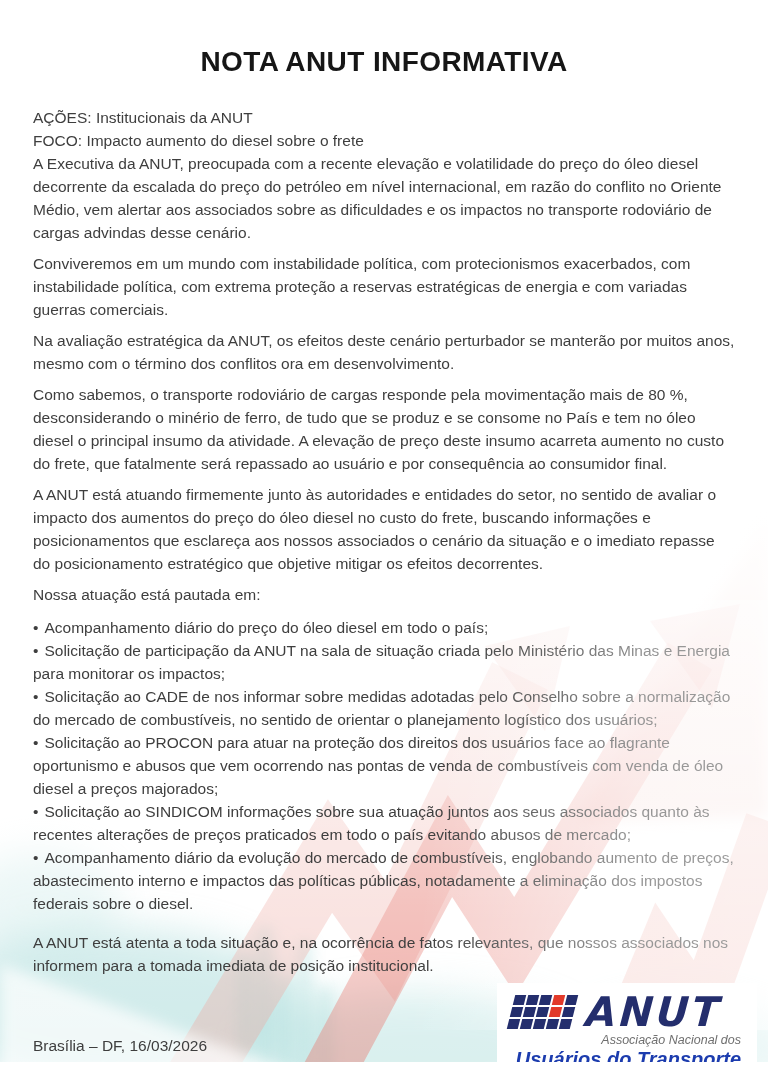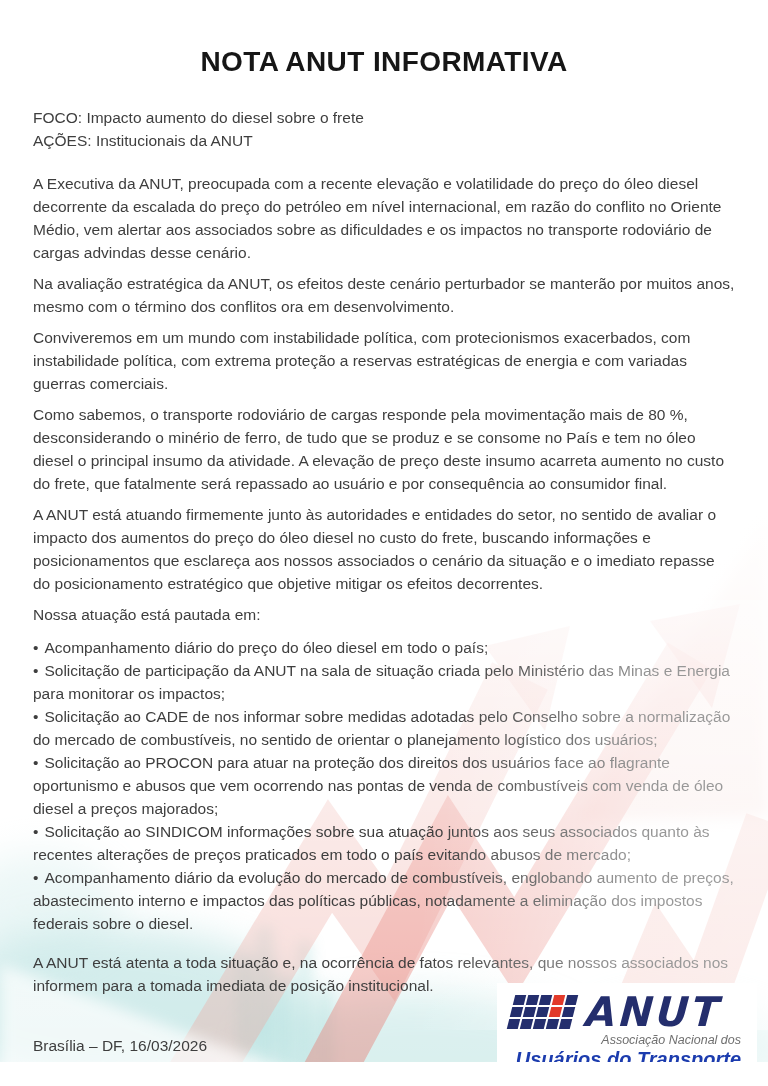--- a/index.html
+++ b/index.html
@@ -32,21 +32,21 @@
     color:var(--body-text); font-size:15.5px; line-height:23px;
   }
   .doc-title{
     margin-top:46px; text-align:center;
     font-size:28px; line-height:32px; font-weight:bold; color:var(--title-text);
     letter-spacing:0.4px;
   }
   .meta{margin-top:28px;}
   .meta div{line-height:23px;}
   p.para{margin-top:8px;}
-  p.para.first{margin-top:20px;}
+  p.para.first{margin-top:0;}
   .bullets{margin-top:10px;}
   .bullet{line-height:23px;}
   .bullet .marker{margin-right:6px;}
   p.closing{margin-top:16px;}
   .dateline{position:absolute; left:33px; top:1037px; z-index:1; color:var(--body-text); font-size:15.5px;}
   
   .logo-box{
     position:absolute; left:497px; top:983px; width:260px; height:94px;
     background:#ffffff; z-index:3; overflow:hidden;
   }
@@ -106,27 +106,27 @@
     <g>
       <polygon points="0,600 0,478 330,600" fill="#ffffff" opacity="0.7" filter="url(#blur8)"></polygon>
     </g>
   </svg>
   <div class="bg-fade"></div>
 
   <div class="content">
     <h1 class="doc-title">NOTA ANUT INFORMATIVA</h1>
 
     <div class="meta">
+      <div>AÇÕES: Institucionais da ANUT</div>
       <div>FOCO: Impacto aumento do diesel sobre o frete</div>
-      <div>AÇÕES: Institucionais da ANUT</div>
     </div>
 
     <p class="para first">A Executiva da ANUT, preocupada com a recente elevação e volatilidade do preço do óleo diesel decorrente da escalada do preço do petróleo em nível internacional, em razão do conflito no Oriente Médio, vem alertar aos associados sobre as dificuldades e os impactos no transporte rodoviário de cargas advindas desse cenário.</p>
+    <p class="para">Conviveremos em um mundo com instabilidade política, com protecionismos exacerbados, com instabilidade política, com extrema proteção a reservas estratégicas de energia e com variadas guerras comerciais.</p>
     <p class="para">Na avaliação estratégica da ANUT, os efeitos deste cenário perturbador se manterão por muitos anos, mesmo com o término dos conflitos ora em desenvolvimento.</p>
-    <p class="para">Conviveremos em um mundo com instabilidade política, com protecionismos exacerbados, com instabilidade política, com extrema proteção a reservas estratégicas de energia e com variadas guerras comerciais.</p>
     <p class="para">Como sabemos, o transporte rodoviário de cargas responde pela movimentação mais de 80 %, desconsiderando o minério de ferro, de tudo que se produz e se consome no País e tem no óleo diesel o principal insumo da atividade. A elevação de preço deste insumo acarreta aumento no custo do frete, que fatalmente será repassado ao usuário e por consequência ao consumidor final.</p>
     <p class="para">A ANUT está atuando firmemente junto às autoridades e entidades do setor, no sentido de avaliar o impacto dos aumentos do preço do óleo diesel no custo do frete, buscando informações e posicionamentos que esclareça aos nossos associados o cenário da situação e o imediato repasse do posicionamento estratégico que objetive mitigar os efeitos decorrentes.</p>
 
     <p class="para">Nossa atuação está pautada em:</p>
 
     <div class="bullets">
       <div class="bullet"><span class="marker">•</span><span>Acompanhamento diário do preço do óleo diesel em todo o país;</span></div>
       <div class="bullet"><span class="marker">•</span><span>Solicitação de participação da ANUT na sala de situação criada pelo Ministério das Minas e Energia para monitorar os impactos;</span></div>
       <div class="bullet"><span class="marker">•</span><span>Solicitação ao CADE de nos informar sobre medidas adotadas pelo Conselho sobre a normalização do mercado de combustíveis, no sentido de orientar o planejamento logístico dos usuários;</span></div>
       <div class="bullet"><span class="marker">•</span><span>Solicitação ao PROCON para atuar na proteção dos direitos dos usuários face ao flagrante oportunismo e abusos que vem ocorrendo nas pontas de venda de combustíveis com venda de óleo diesel a preços majorados;</span></div>

